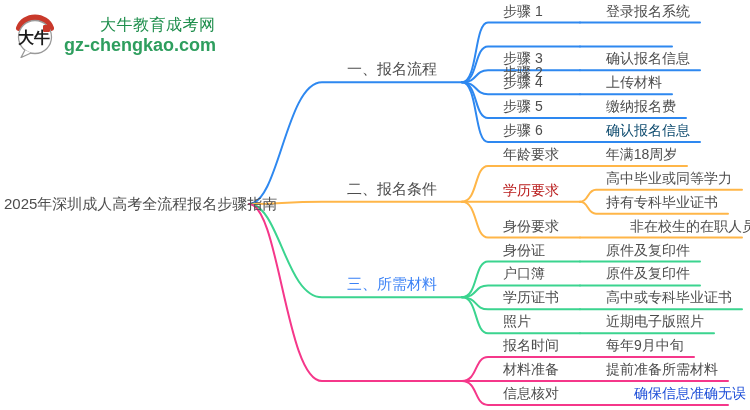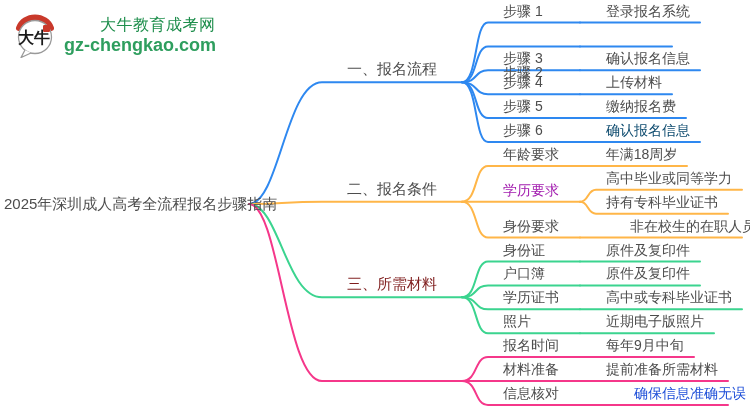--- a/index.html
+++ b/index.html
@@ -94,26 +94,26 @@
       <div class="mm-label mm-leaf" style="color: rgb(77, 77, 77); left: 596px; width: 104px; top: 49.3px;">确认报名信息</div>
       <div class="mm-label " style="color: rgb(77, 77, 77); left: 503px; top: 73.2px;">步骤 4</div>
       <div class="mm-label mm-leaf" style="color: rgb(77, 77, 77); left: 596px; width: 76px; top: 73.2px;">上传材料</div>
       <div class="mm-label " style="color: rgb(77, 77, 77); left: 503px; top: 97.1px;">步骤 5</div>
       <div class="mm-label mm-leaf" style="color: rgb(77, 77, 77); left: 596px; width: 90px; top: 97.1px;">缴纳报名费</div>
       <div class="mm-label " style="color: rgb(77, 77, 77); left: 503px; top: 121px;">步骤 6</div>
       <div class="mm-label mm-leaf" style="color: #0c4a6e; left: 596px; width: 104px; top: 121px;">确认报名信息</div>
       <div class="mm-label mm-branch" style="color: rgb(77, 77, 77); left: 322px; width: 140px; top: 179.75px;">二、报名条件</div>
       <div class="mm-label " style="color: rgb(77, 77, 77); left: 503px; top: 144.9px;">年龄要求</div>
       <div class="mm-label mm-leaf" style="color: rgb(77, 77, 77); left: 596px; width: 91.2px; top: 144.9px;">年满18周岁</div>
-      <div class="mm-label " style="color: #a21caf; left: 503px; top: 180.75px;">学历要求</div>
+      <div class="mm-label " style="color: #b91c1c; left: 503px; top: 180.75px;">学历要求</div>
       <div class="mm-label mm-leaf" style="color: rgb(77, 77, 77); left: 596px; width: 146px; top: 168.8px;">高中毕业或同等学力</div>
       <div class="mm-label mm-leaf" style="color: rgb(77, 77, 77); left: 596px; width: 132px; top: 192.7px;">持有专科毕业证书</div>
       <div class="mm-label " style="color: rgb(77, 77, 77); left: 503px; top: 216.6px;">身份要求</div>
       <div class="mm-label mm-leaf" style="color: rgb(77, 77, 77); left: 620px; width: 146px; top: 216.6px;">非在校生的在职人员</div>
-      <div class="mm-label mm-branch" style="color: #7f1d1d; left: 322px; width: 140px; top: 275.35px;">三、所需材料</div>
+      <div class="mm-label mm-branch" style="color: #3b82f6; left: 322px; width: 140px; top: 275.35px;">三、所需材料</div>
       <div class="mm-label " style="color: rgb(77, 77, 77); left: 503px; top: 240.5px;">身份证</div>
       <div class="mm-label mm-leaf" style="color: rgb(77, 77, 77); left: 596px; width: 104px; top: 240.5px;">原件及复印件</div>
       <div class="mm-label " style="color: rgb(77, 77, 77); left: 503px; top: 264.4px;">户口簿</div>
       <div class="mm-label mm-leaf" style="color: rgb(77, 77, 77); left: 596px; width: 104px; top: 264.4px;">原件及复印件</div>
       <div class="mm-label " style="color: rgb(77, 77, 77); left: 503px; top: 288.3px;">学历证书</div>
       <div class="mm-label mm-leaf" style="color: rgb(77, 77, 77); left: 596px; width: 146px; top: 288.3px;">高中或专科毕业证书</div>
       <div class="mm-label " style="color: rgb(77, 77, 77); left: 503px; top: 312.2px;">照片</div>
       <div class="mm-label mm-leaf" style="color: rgb(77, 77, 77); left: 596px; width: 118px; top: 312.2px;">近期电子版照片</div>
       <div class="mm-label " style="color: rgb(77, 77, 77); left: 503px; top: 336.1px;">报名时间</div>
       <div class="mm-label mm-leaf" style="color: rgb(77, 77, 77); left: 596px; width: 97.6px; top: 336.1px;">每年9月中旬</div>

